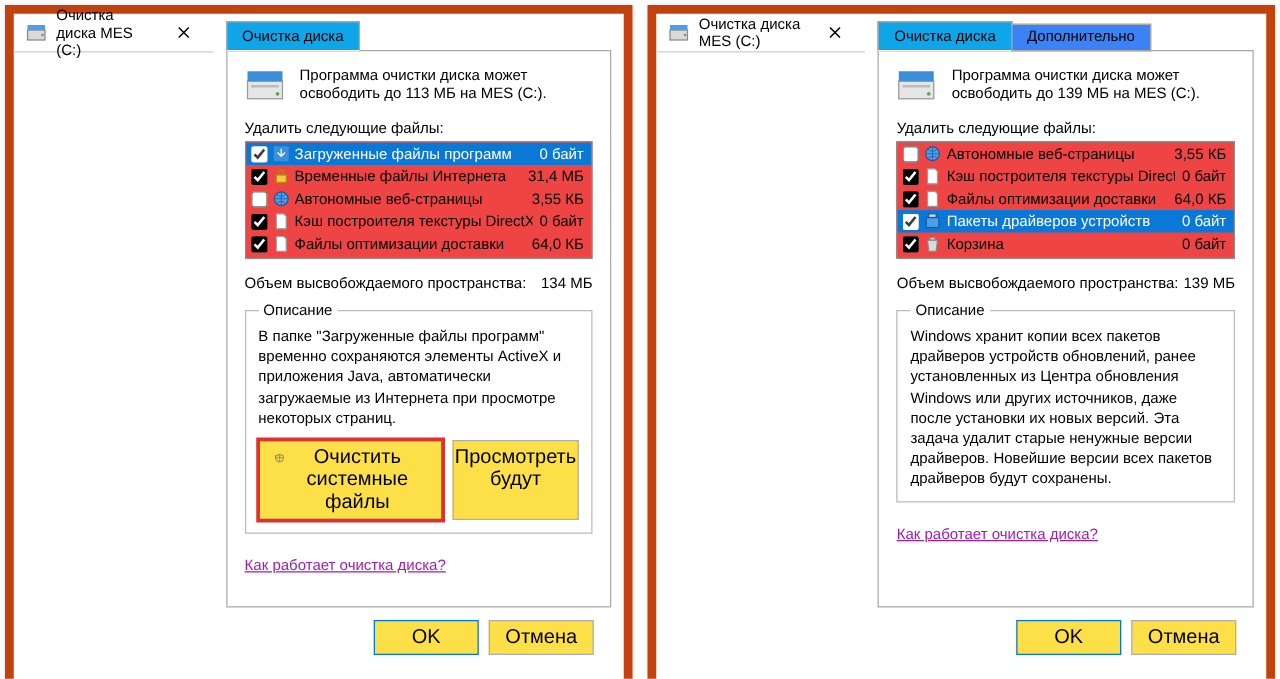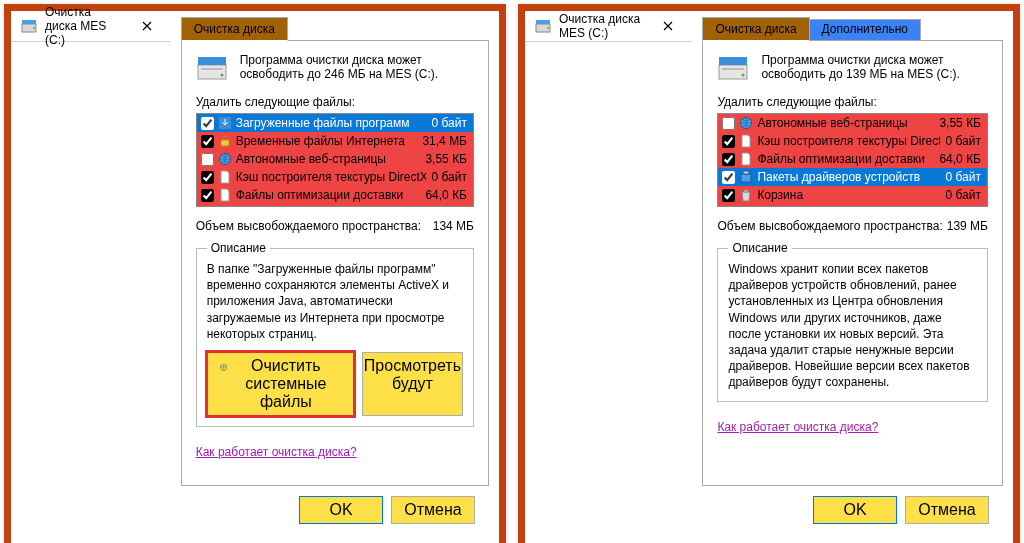--- a/index.html
+++ b/index.html
@@ -52,21 +52,21 @@
   .tabs {
     display: flex;
     position: relative;
     z-index: 2;
     margin-bottom: -1px;
   }
   .tab {
     padding: 4px 12px;
     border: 1px solid #aaa;
     border-bottom: 1px solid #fff;
-    background: #a16207;
+    background: #0ea5e9;
     font-size: 12px;
     margin-right: -1px;
     position: relative;
     cursor: pointer;
   }
   .tab.inactive {
     border-bottom: 1px solid #aaa;
     background: #3b82f6;
     margin-top:2px;
     padding-top:2px;
@@ -196,21 +196,21 @@
     <div class="tabpanel">
       <div class="header-row">
         <span class="drive-icon">
           <svg viewBox="0 0 32 28">
               <rect x="2" y="12" width="28" height="14" fill="#e6e6e6" stroke="#999"></rect>
               <rect x="2" y="4" width="28" height="8" fill="#3b8fd9"></rect>
               <rect x="5" y="15" width="22" height="2" fill="#bbb"></rect>
               <circle cx="26" cy="22" r="1.5" fill="#5a5"></circle>
             </svg>
         </span>
-        <div class="header-text">Программа очистки диска может освободить до 246 МБ на MES (C:).</div>
+        <div class="header-text">Программа очистки диска может освободить до 113 МБ на MES (C:).</div>
       </div>
       <div class="label">Удалить следующие файлы:</div>
       <div class="listbox">
           <div class="row selected">
             <input type="checkbox" checked="" style="">
             <span class="item-icon">
               <svg width="14" height="14" viewBox="0 0 14 14">
                 <rect x="1" y="1" width="12" height="12" fill="#3b8fd9"></rect>
                 <path d="M7 3 V8 M4 6 L7 9 L10 6" stroke="#fff" fill="none"></path>
               </svg>

